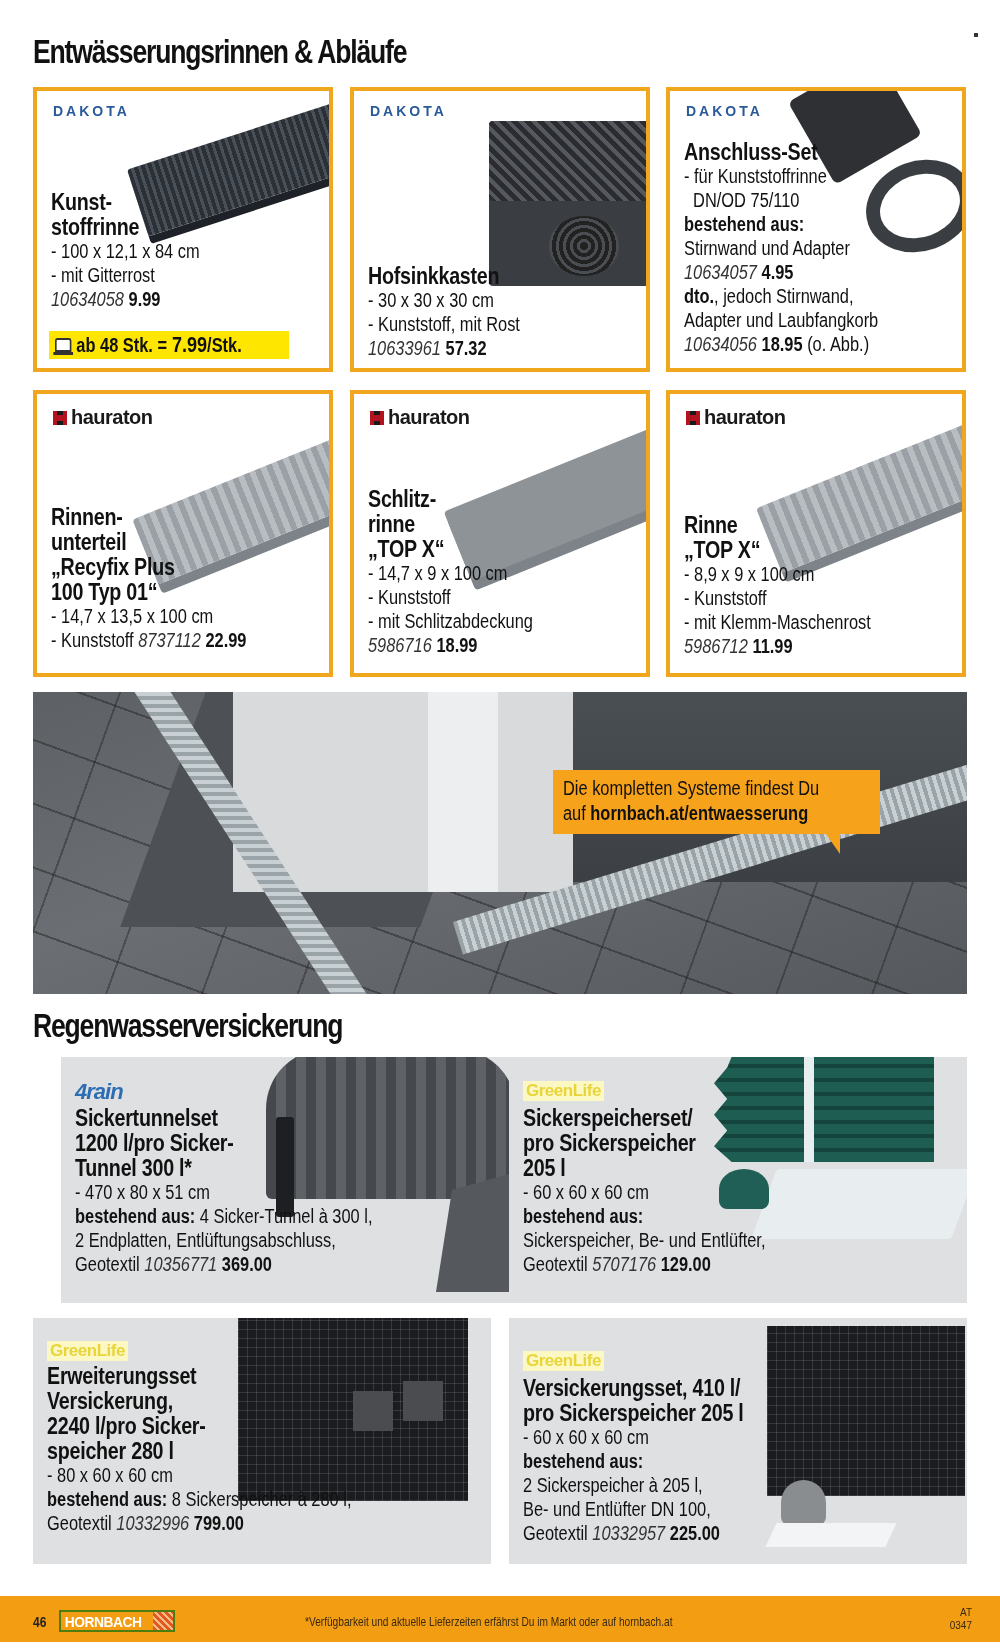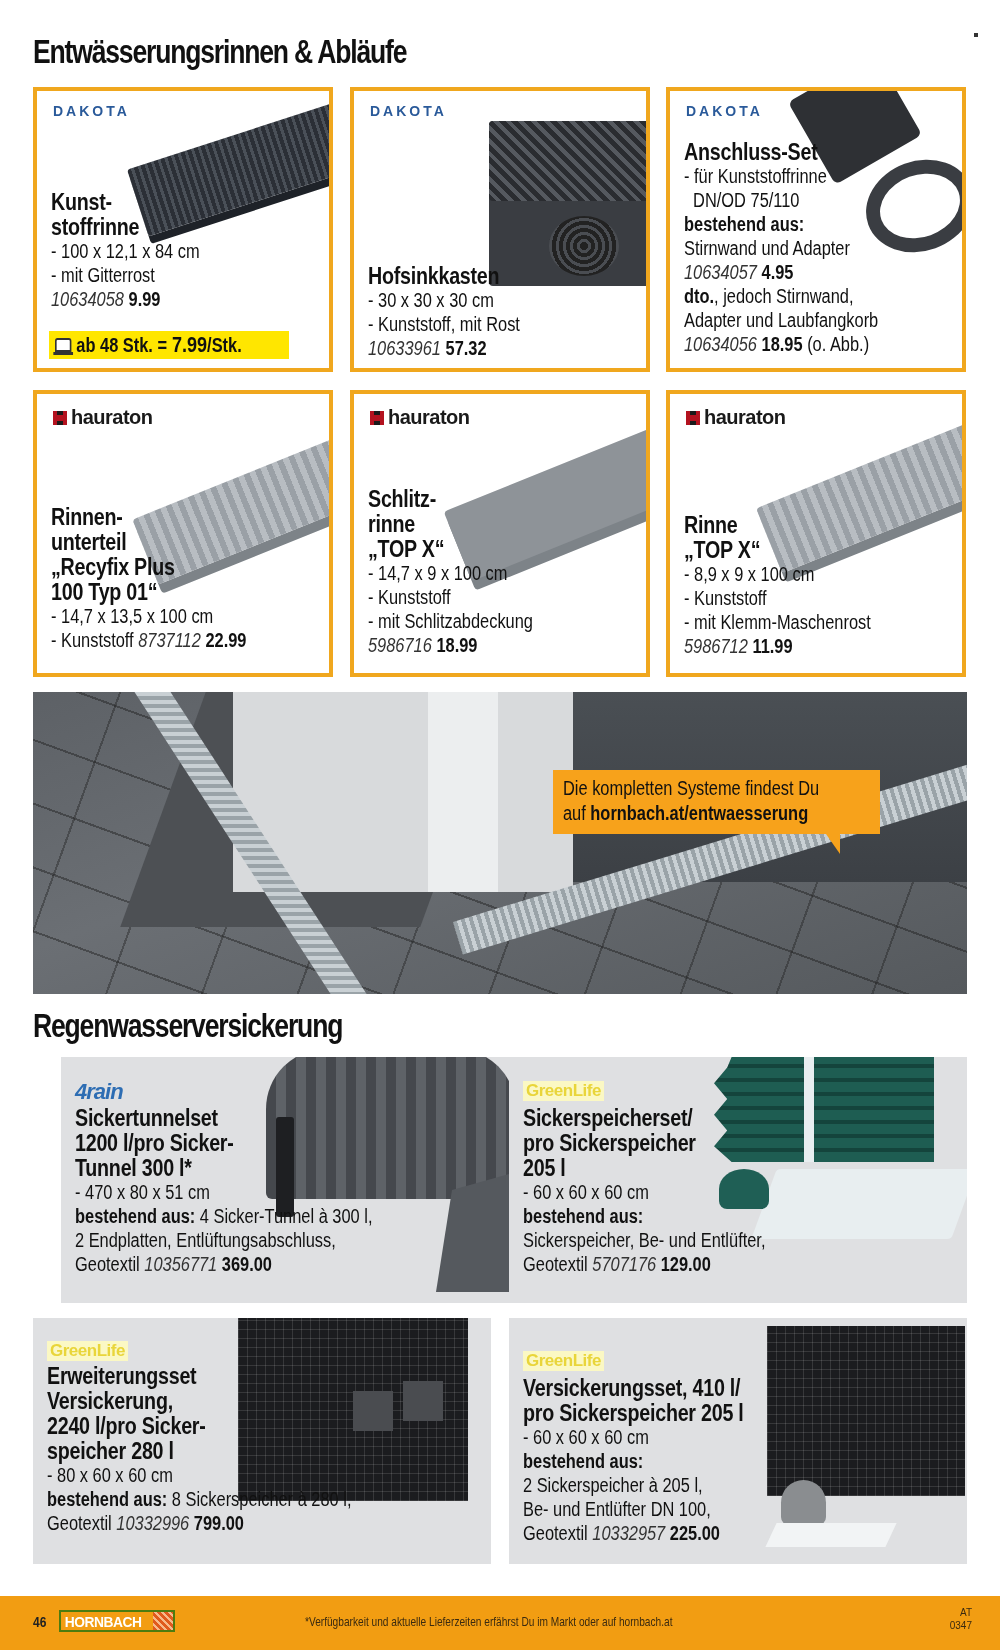--- a/index.html
+++ b/index.html
@@ -78,21 +78,21 @@
   .crate { background:
       repeating-linear-gradient(0deg, rgba(255,255,255,0.12) 0 1px, transparent 1px 9px),
       repeating-linear-gradient(90deg, rgba(255,255,255,0.12) 0 1px, transparent 1px 9px),
       #1b1c1f; }
   .green-stack { background: repeating-linear-gradient(0deg, #1e5d52 0 10px, #14443c 10px 14px); }
   .fleece { background: #e8eef0; border-radius: 4px; transform: skewX(-20deg); }
   .cap-green { background: #1f5f55; border-radius: 50% 50% 8px 8px; }
   .cap-grey { background: #8a8d90; border-radius: 50% 50% 8px 8px; }
 
   
-  .footer { position: absolute; left: 0; top: 1596px; width: 1000px; height: 54px; background: #f29d12; }
+  .footer { position: absolute; left: 0; top: 1596px; width: 1000px; height: 46px; background: #f29d12; }
   .page-num { position: absolute; left: 33px; top: 17px; font-size: 15px; font-weight: bold; color: #222; transform: scaleX(0.8); transform-origin: left top; }
   .logo { position: absolute; left: 59px; top: 14px; width: 116px; height: 22px; border: 2px solid #4d7c0f; background: #f29d12; display: flex; align-items: center; }
   .logo-text { font-size: 15px; font-weight: bold; color: #fff; letter-spacing: -0.5px; padding-left: 4px; transform: scaleX(0.92); transform-origin: left center; }
   .logo-mark { position: absolute; right: 0; top: 0; width: 20px; height: 18px; background: repeating-linear-gradient(45deg, #e05a1d 0 3px, #f6b98a 3px 5px); }
   .disclaimer { position: absolute; left: 305px; top: 18px; font-size: 13px; color: #3a2a10; white-space: nowrap; transform: scaleX(0.78); transform-origin: left top; }
   .region { position: absolute; right: 28px; top: 10px; font-size: 10px; line-height: 13px; color: #3a2a10; text-align: right; font-weight: normal; }
   .corner-mark { position: absolute; left: 974px; top: 33px; width: 4px; height: 4px; background: #333; }
 </style>
 </head>
 <body>

